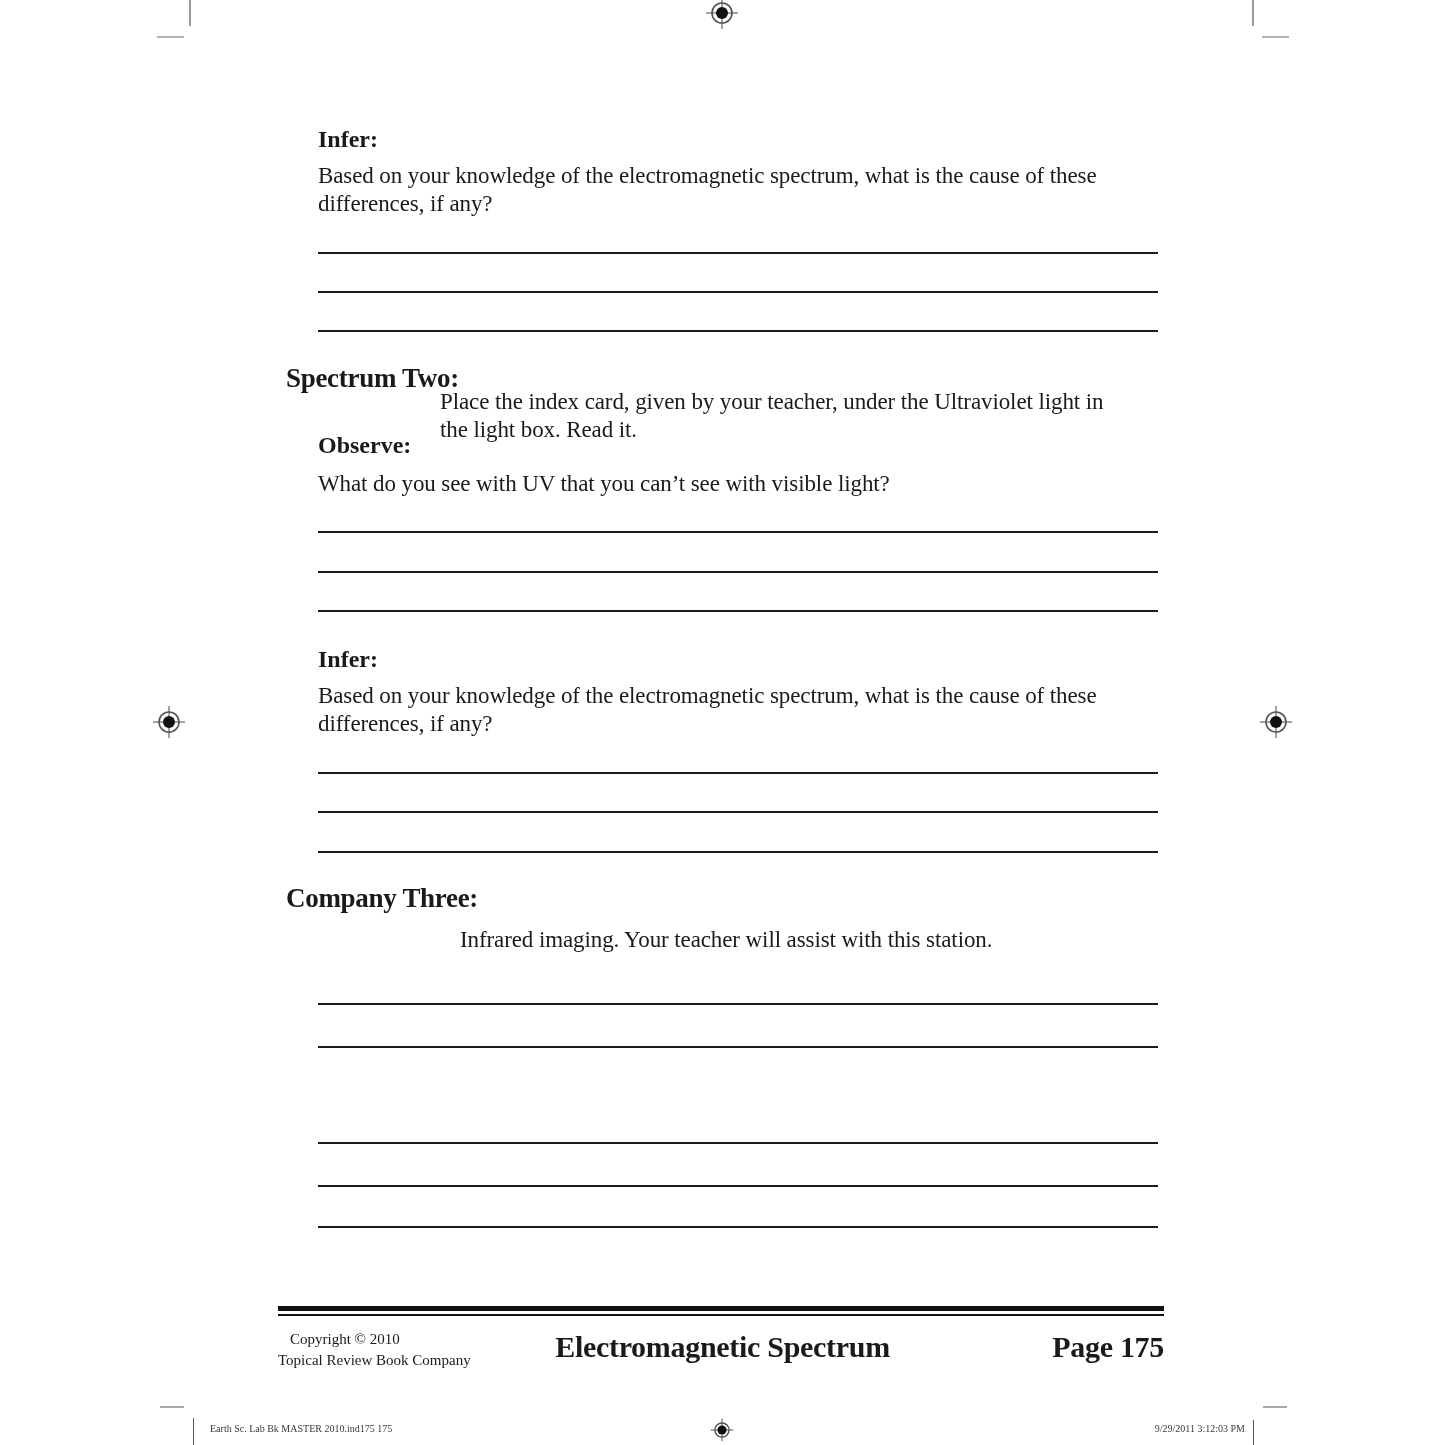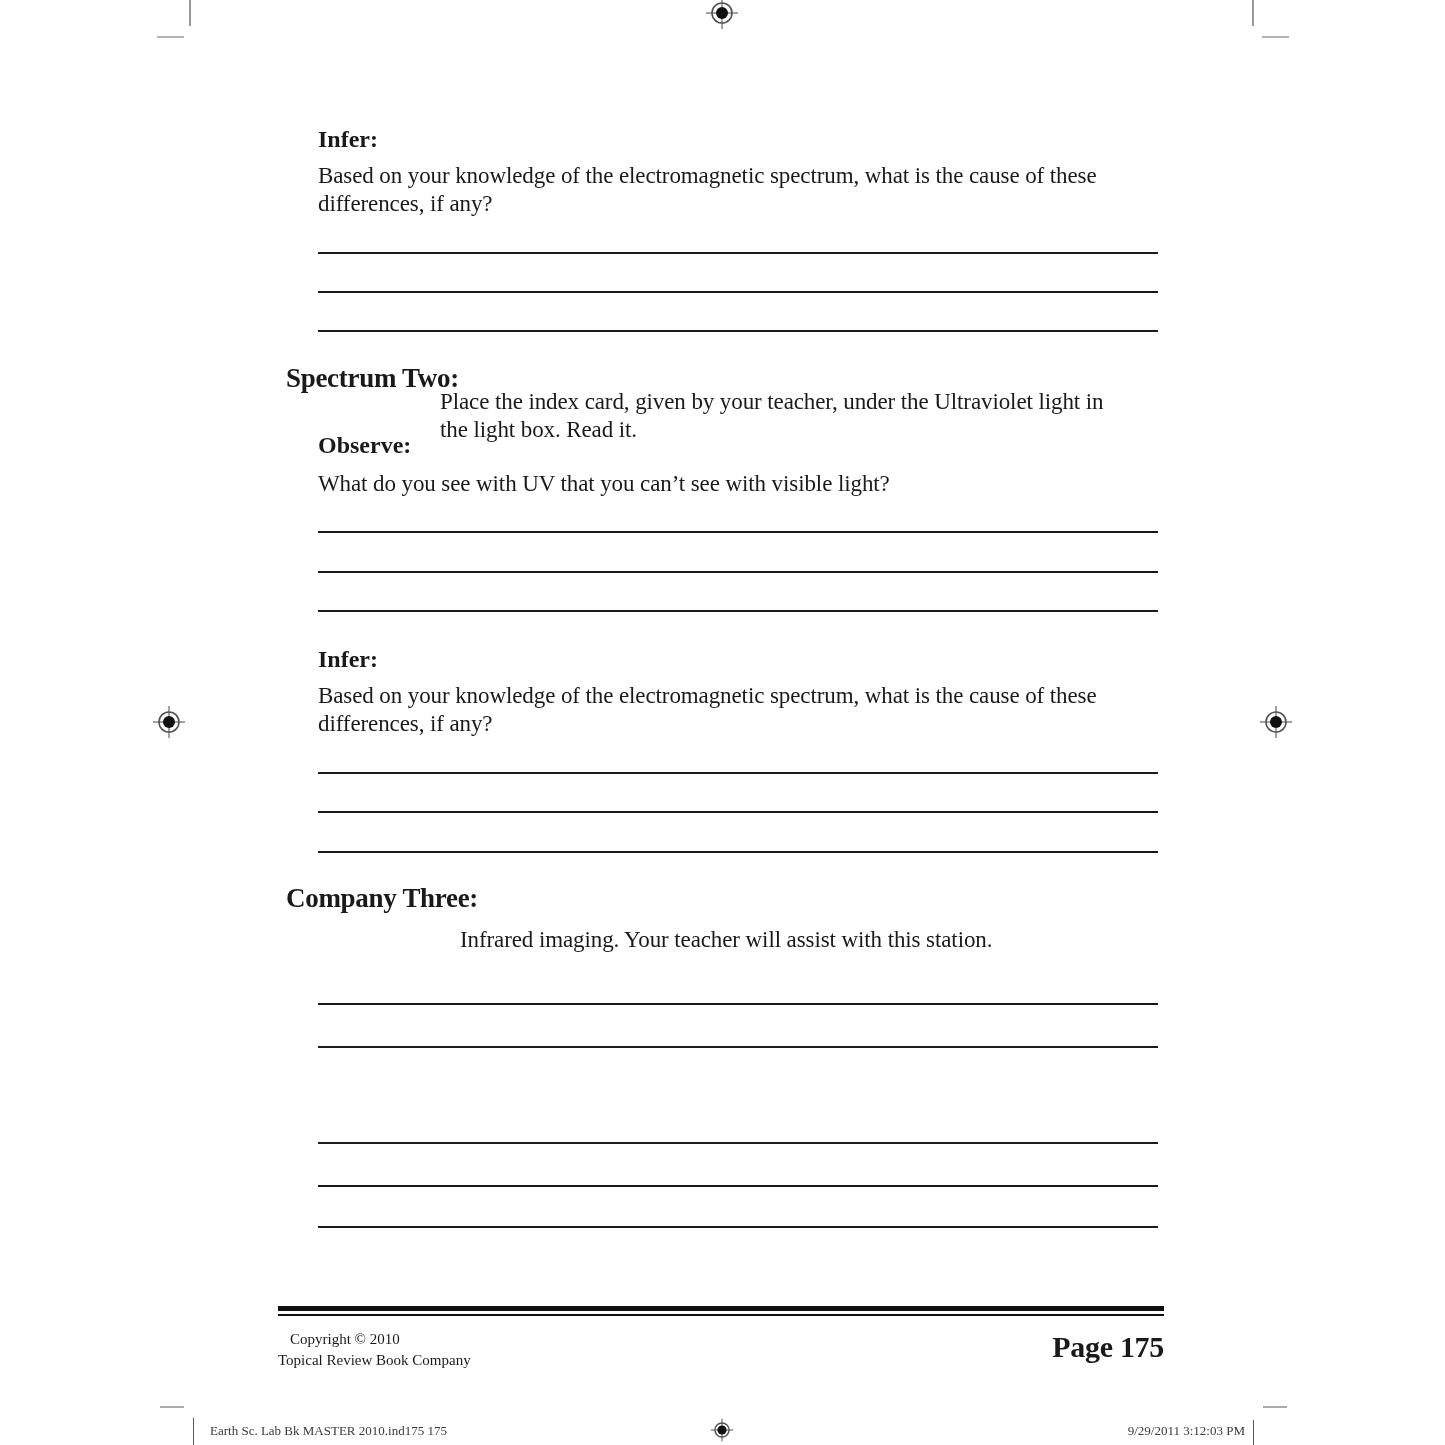--- a/index.html
+++ b/index.html
@@ -13,21 +13,21 @@
   }
   .abs{position:absolute;}
   .h{font-weight:bold;font-size:24px;line-height:26px;}
   .station{font-weight:bold;font-size:27px;line-height:29px;letter-spacing:-0.3px;}
   .body{font-size:23px;line-height:28px;white-space:pre-line;letter-spacing:-0.1px;}
   .rule{height:2px;background:#1b1b1b;width:840px;left:318px;}
   .footer-rule-thick{height:5px;background:#111;}
   .footer-rule-thin{height:2px;background:#111;}
   .copyright{font-size:15px;line-height:20px;color:#1a1a1a;}
   .footer-title{font-weight:bold;font-size:30px;letter-spacing:-0.3px;}
-  .printinfo{font-size:13px;color:#3a3a3a;letter-spacing:0;}
+  .printinfo{font-size:10px;color:#3a3a3a;letter-spacing:0;}
   .cropmark-h{height:2px;background:#b3b3b3;}
   .cropmark-v{width:2px;background:#9a9a9a;}
   .barline{width:1px;background:#555;}
 </style>
 </head>
 <body>
 
 <div id="page">
 
   <div class="abs cropmark-v" style="left:189px;top:0;height:26px;"></div>
@@ -92,20 +92,21 @@
 
   <div class="abs rule" style="top:1142px;"></div>
   <div class="abs rule" style="top:1185px;"></div>
   <div class="abs rule" style="top:1226px;"></div>
 
   <div class="abs footer-rule-thick" style="left:278px;top:1306px;width:886px;"></div>
   <div class="abs footer-rule-thin" style="left:278px;top:1314px;width:886px;"></div>
 
   <div class="abs copyright" style="left:278px;top:1329px;margin-left:12px;">Copyright © 2010</div>
   <div class="abs copyright" style="left:278px;top:1350px;">Topical Review Book Company</div>
+  <div class="abs footer-title" style="left:0;right:0;top:1330px;text-align:center;">Electromagnetic Spectrum</div>
   <div class="abs footer-title" style="right:281px;top:1330px;">Page 175</div>
 
   <div class="abs cropmark-h" style="left:160px;top:1406px;width:24px;background:#aaa;"></div>
   <div class="abs cropmark-h" style="left:1263px;top:1406px;width:24px;background:#aaa;"></div>
   <div class="abs barline" style="left:193px;top:1418px;height:27px;"></div>
   <div class="abs barline" style="left:1253px;top:1420px;height:25px;"></div>
 
   <div class="abs printinfo" style="left:210px;top:1423px;">Earth Sc. Lab Bk MASTER 2010.ind175   175</div>
   <div class="abs printinfo" style="right:200px;top:1423px;">9/29/2011   3:12:03 PM</div>
 

